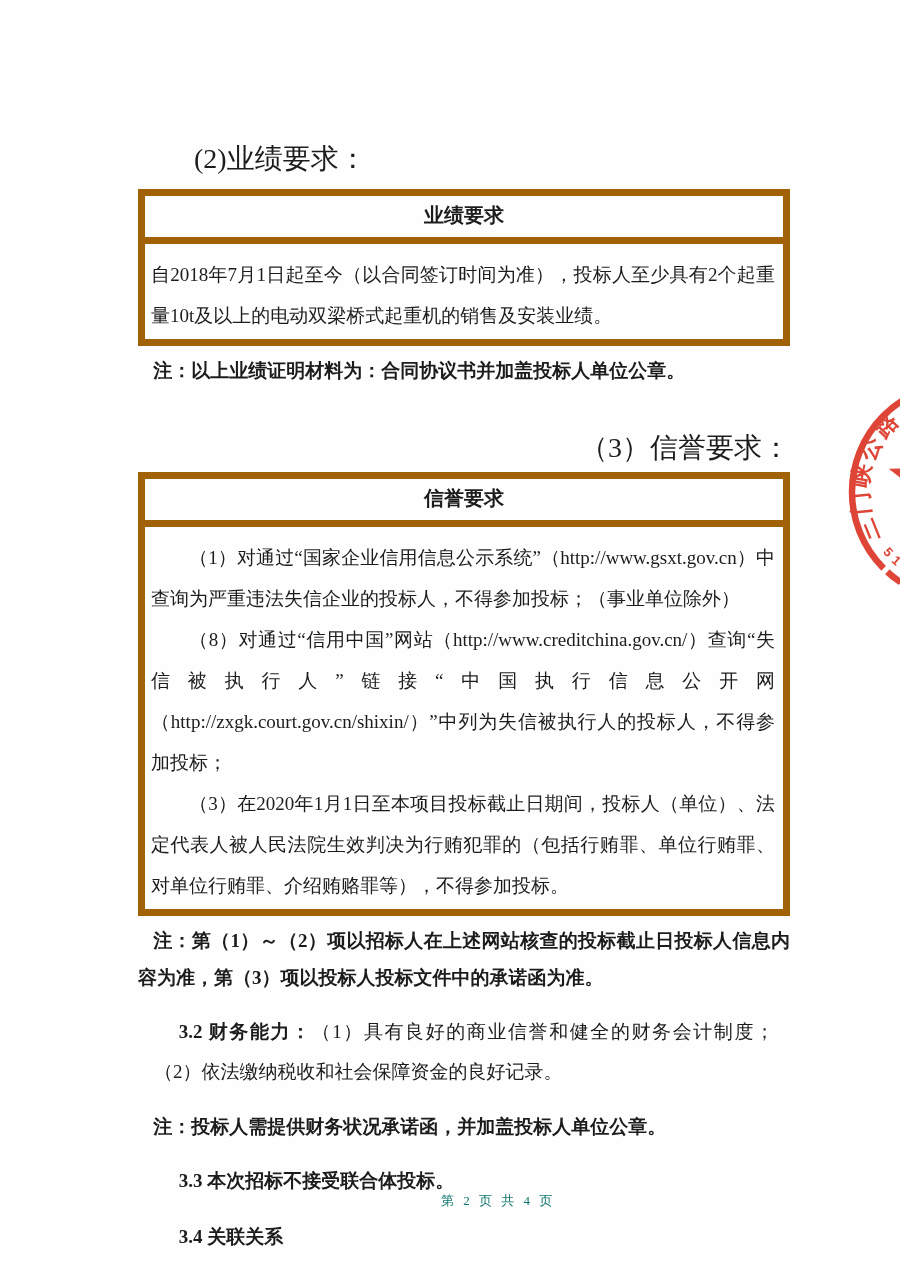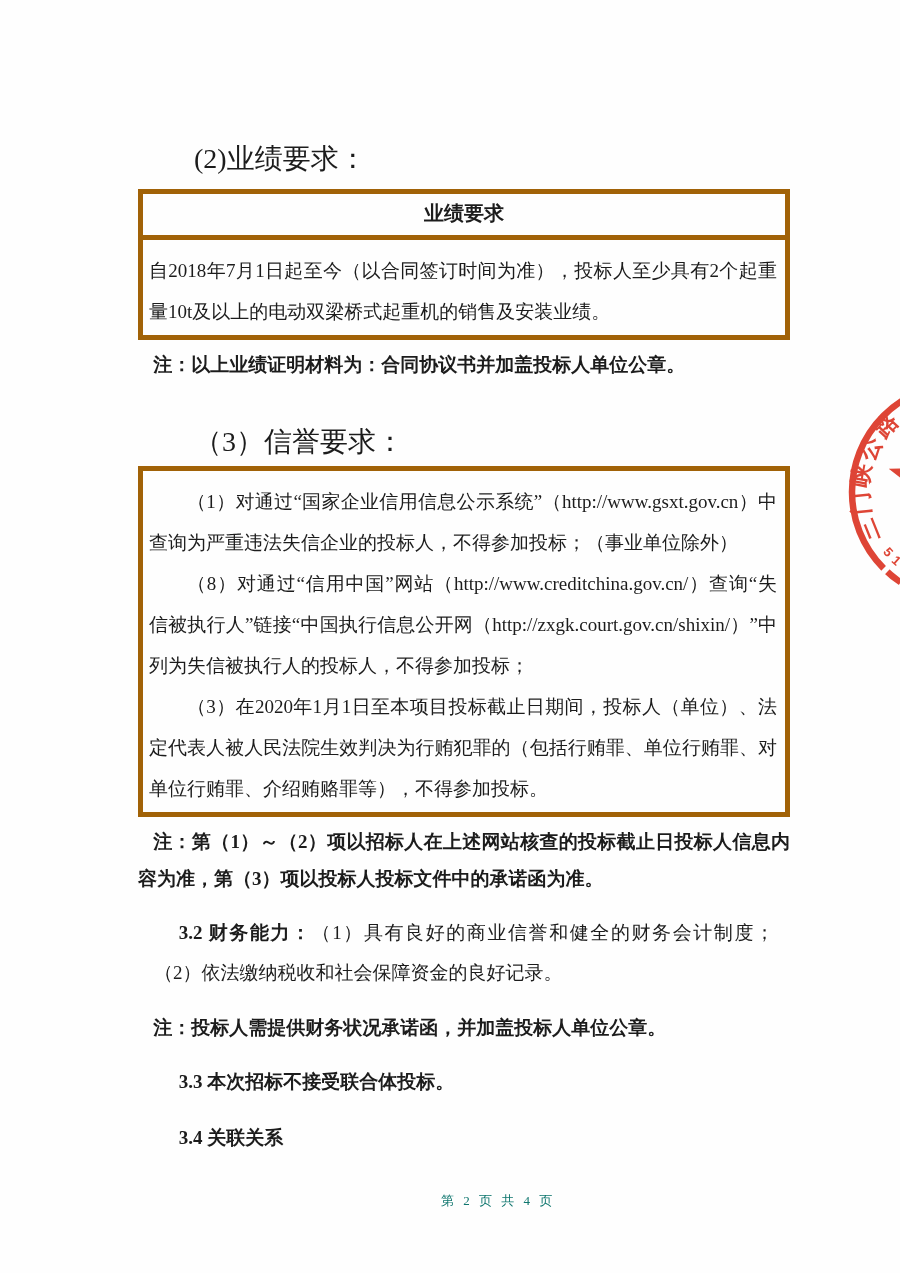--- a/index.html
+++ b/index.html
@@ -15,30 +15,30 @@
     position:absolute;
     left:138px; top:0;
     width:652px;
   }
   .heading {
     margin:146px 0 0 0;
     font-size:28px;
     line-height:26px;
     text-indent:2em;
   }
-  .heading2 { margin-top:46px; }
+  .heading2 { margin-top:46px;text-align:right; }
   table.req-table {
     width:100%;
     border-collapse:collapse;
     table-layout:fixed;
   }
   .t1 { margin-top:17px; }
   .t2 { margin-top:11px; }
   table.req-table th, table.req-table td {
-    border:5px solid #a16207;
+    border:7px solid #a16207;
     font-weight:normal;
     vertical-align:top;
   }
   table.req-table th {
     font-weight:bold;
     font-size:20px;
     text-align:center;
     line-height:24px;
     padding:7px 0 10px 0;
   }
@@ -123,20 +123,23 @@
       </tr>
     </tbody>
       </table>
 
     <p class="note">注：以上业绩证明材料为：合同协议书并加盖投标人单位公章。</p>
 
     <p class="heading heading2">（3）信誉要求：</p>
 
     <table class="req-table t2">
       <tbody>
+          <tr>
+        <th>信誉要求</th>
+      </tr>
       <tr>
         <td>
           <p class="cell-p indent">（1）对通过“国家企业信用信息公示系统”（http://www.gsxt.gov.cn）中查询为严重违法失信企业的投标人，不得参加投标；（事业单位除外）</p>
           <p class="cell-p indent">（8）对通过“信用中国”网站（http://www.creditchina.gov.cn/）查询“失信被执行人”链接“中国执行信息公开网（http://zxgk.court.gov.cn/shixin/）”中列为失信被执行人的投标人，不得参加投标；</p>
           <p class="cell-p indent">（3）在2020年1月1日至本项目投标截止日期间，投标人（单位）、法定代表人被人民法院生效判决为行贿犯罪的（包括行贿罪、单位行贿罪、对单位行贿罪、介绍贿赂罪等），不得参加投标。</p>
         </td>
       </tr>
     </tbody>
       </table>
 

